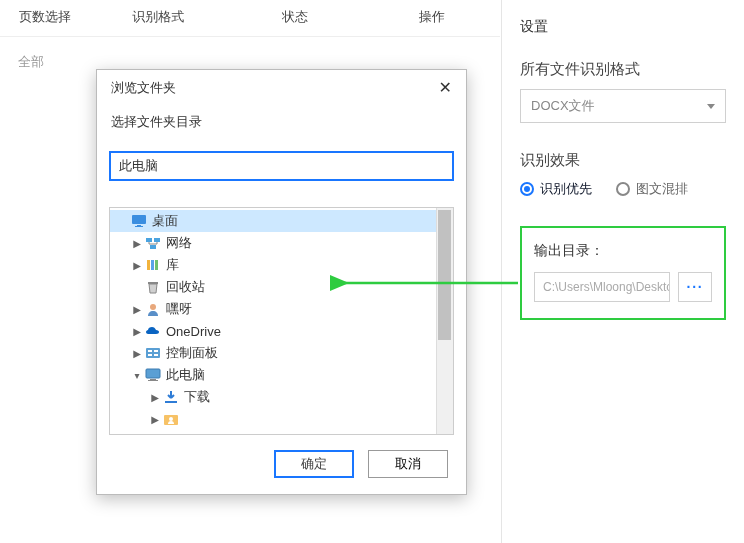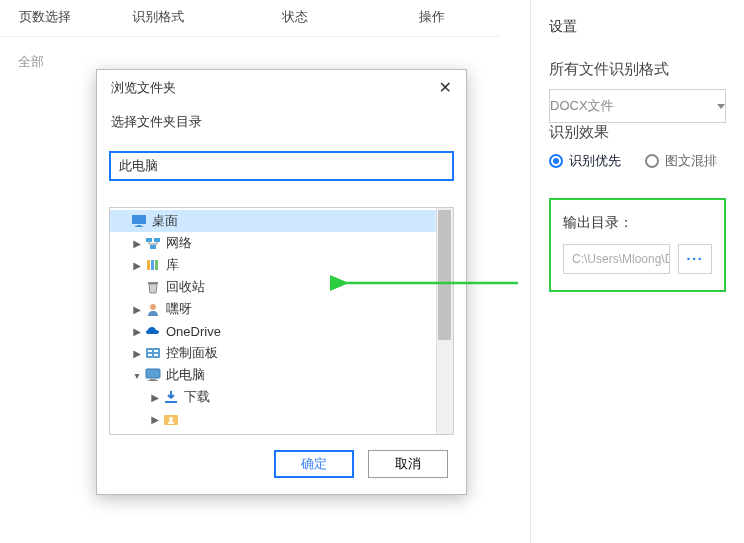--- a/index.html
+++ b/index.html
@@ -7,24 +7,24 @@
 
 
 .main-area { position: absolute; left: 0; top: 0; width: 500px; height: 543px; background: #fff; }
 .table-header { display: flex; padding: 8px 0 10px; border-bottom: 1px solid #eee; }
 .table-header .col { flex: 1; text-align: center; color: #444; font-size: 13px; }
 .table-header .col:first-child { flex: 0 0 90px; }
 .tab-row { padding: 10px 0; }
 .tab-item { display: inline-block; padding: 6px 18px; color: #999; font-size: 13px; }
 
 
-.right-panel { position: absolute; right: 0; top: 0; width: 214px; height: 543px; border-left: 1px solid #e5e5e5; padding: 18px 18px; background: #fff; }
+.right-panel { position: absolute; right: 0; top: 0; width: 243px; height: 543px; border-left: 1px solid #e5e5e5; padding: 18px 18px; background: #fff; }
 .settings-title { font-size: 14px; color: #333; margin-bottom: 24px; }
 .section-label { font-size: 15px; color: #444; margin-bottom: 10px; font-family: Liberation Mono, monospace; }
-.select-box { width: 100%; height: 34px; border: 1px solid #d0d0d0; background: #fff; display: flex; align-items: center; justify-content: space-between; padding: 0 0; color: #888; font-size: 13px; cursor: pointer; }
+.select-box { width: 100%; height: 34px; border: 1px solid #d0d0d0; background: #fff; display: flex; align-items: center; justify-content: space-between; padding: 0 10px; color: #888; font-size: 13px; margin-bottom: 28px; cursor: pointer; }
 .select-box .caret { width: 0; height: 0; border-left: 4px solid transparent; border-right: 4px solid transparent; border-top: 5px solid #888; }
 .radio-row { display: flex; gap: 24px; align-items: center; margin-bottom: 28px; }
 .radio-item { display: flex; align-items: center; gap: 6px; font-size: 13px; cursor: pointer; }
 .radio-dot { width: 14px; height: 14px; border-radius: 50%; border: 2px solid #888; position: relative; }
 .radio-item.selected .radio-dot { border-color: #1976ff; }
 .radio-item.selected .radio-dot::after { content: ''; position: absolute; width: 6px; height: 6px; border-radius: 50%; background: #1976ff; top: 2px; left: 2px; }
 .radio-item.selected span { color: #0f172a; }
 .radio-item:not(.selected) span { color: #666; }
 
 .output-box { border: 2px solid #2ecc40; padding: 14px 12px 16px; }
@@ -50,21 +50,21 @@
 .tree-node.root { background: #cde8ff; }
 .expander { width: 14px; text-align: center; color: #666; font-size: 10px; cursor: pointer; user-select: none; }
 .expander.blank { visibility: hidden; }
 .node-icon { width: 18px; height: 16px; margin-right: 4px; display: inline-flex; align-items: center; justify-content: center; }
 .node-label { cursor: default; }
 .indent-1 { padding-left: 20px; }
 .indent-2 { padding-left: 38px; }
 
 .dialog-buttons { position: absolute; bottom: 16px; right: 18px; display: flex; gap: 14px; }
 .dlg-btn { width: 80px; height: 28px; border: 1px solid #999; background: #fff; font-size: 13px; cursor: pointer; }
-.dlg-btn.primary { border: 2px solid #1976ff; color: #3b82f6; }
+.dlg-btn.primary { border: 2px solid #1976ff; color: #404040; }
 
 
 .green-arrow { position: absolute; left: 330px; top: 273px; pointer-events: none; }
 </style>
 </head>
 <body>
 
 <div class="main-area">
   <div class="table-header">
     <div class="col">页数选择</div>

